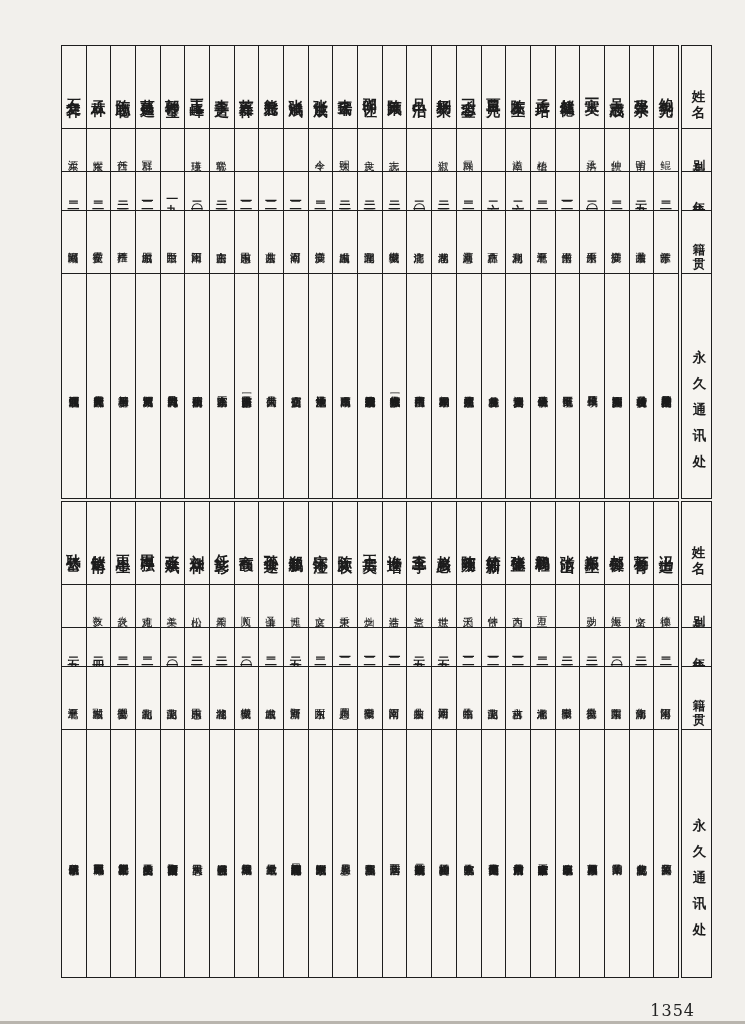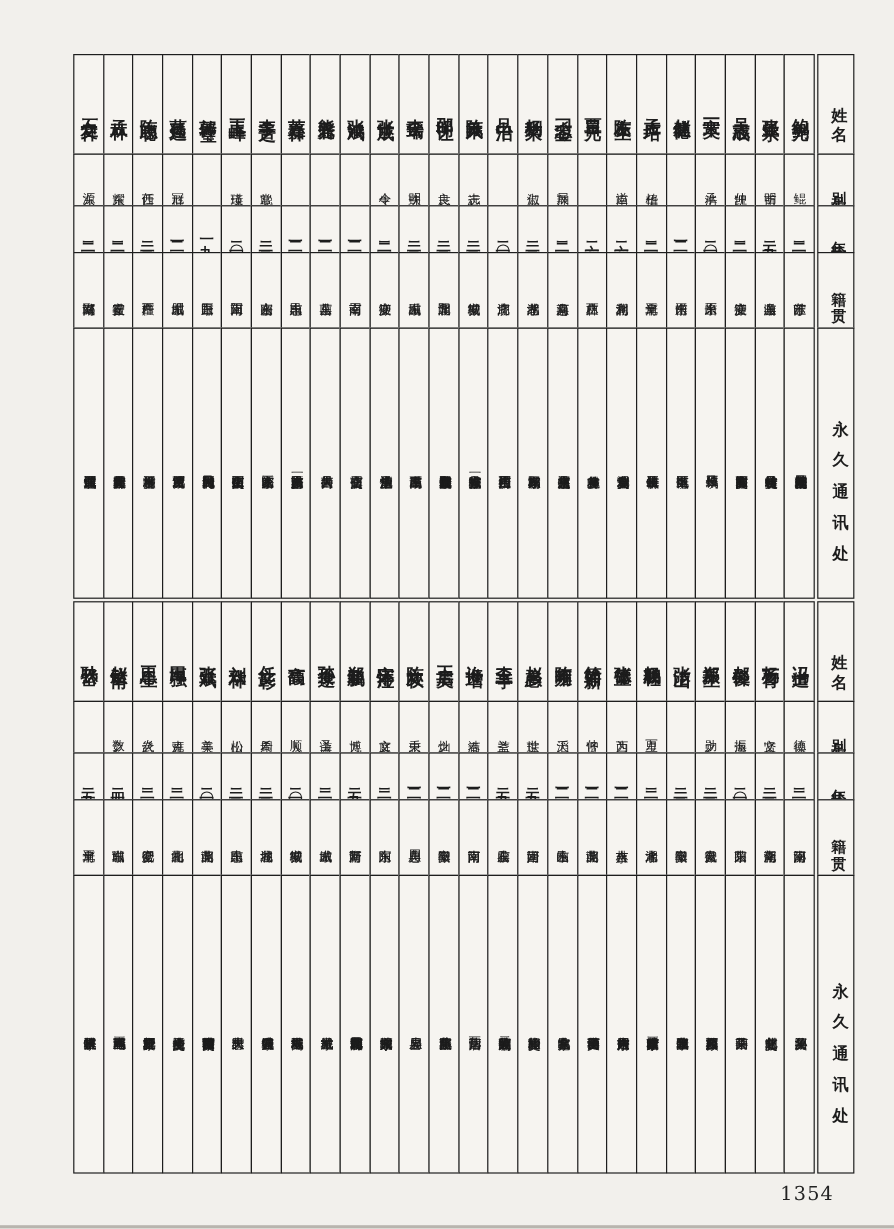--- a/index.html
+++ b/index.html
@@ -49,21 +49,21 @@
 
   .head-col .cell { font-weight:bold; background:#f6f4f0; }
   .head-col .cell.name   { font-size:13.5px; letter-spacing:16px; padding-top:14px; }
   .head-col .cell.alias  { font-size:12.5px; letter-spacing:4px;  padding-top:6px; }
   .head-col .cell.age    { font-size:12.5px; letter-spacing:3px;  padding-top:5px; }
   .head-col .cell.native { font-size:12.5px; letter-spacing:14px; padding-top:10px; }
   .head-col .cell.address{ font-size:13.5px; letter-spacing:26px; padding-top:36px; }
 
   .page-num {
     position:absolute;
-    right:50px; bottom:20px;
+    right:50px; bottom:4px;
     font-size:16px;
     font-family:"DejaVu Serif", serif;
     color:#222;
     letter-spacing:1px;
   }
   
   .scan-edge { position:absolute; left:0; bottom:0; width:100%; height:3px; background:#b9b5ae; }
 </style>
 </head>
 <body>

